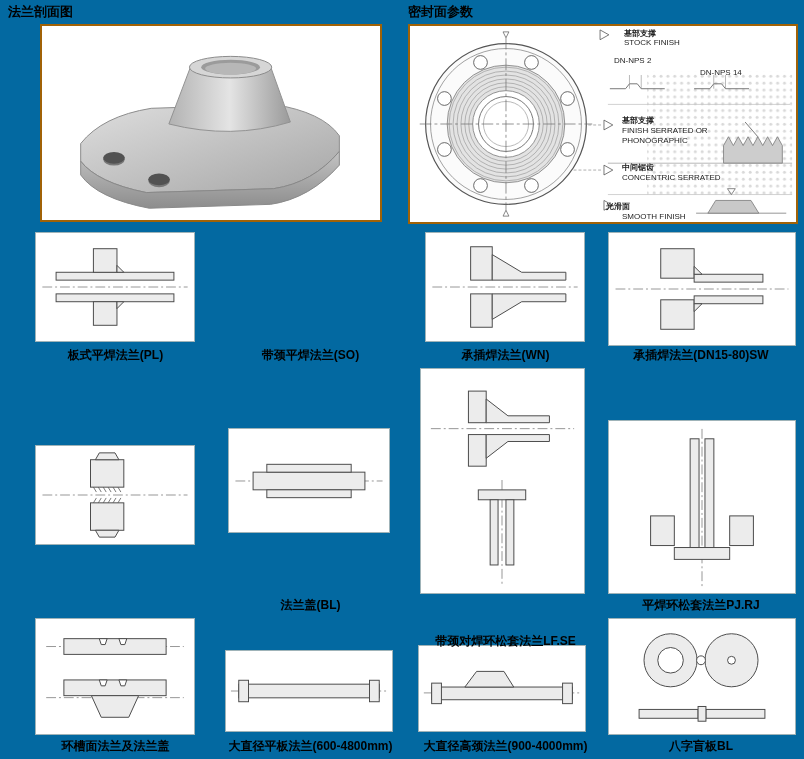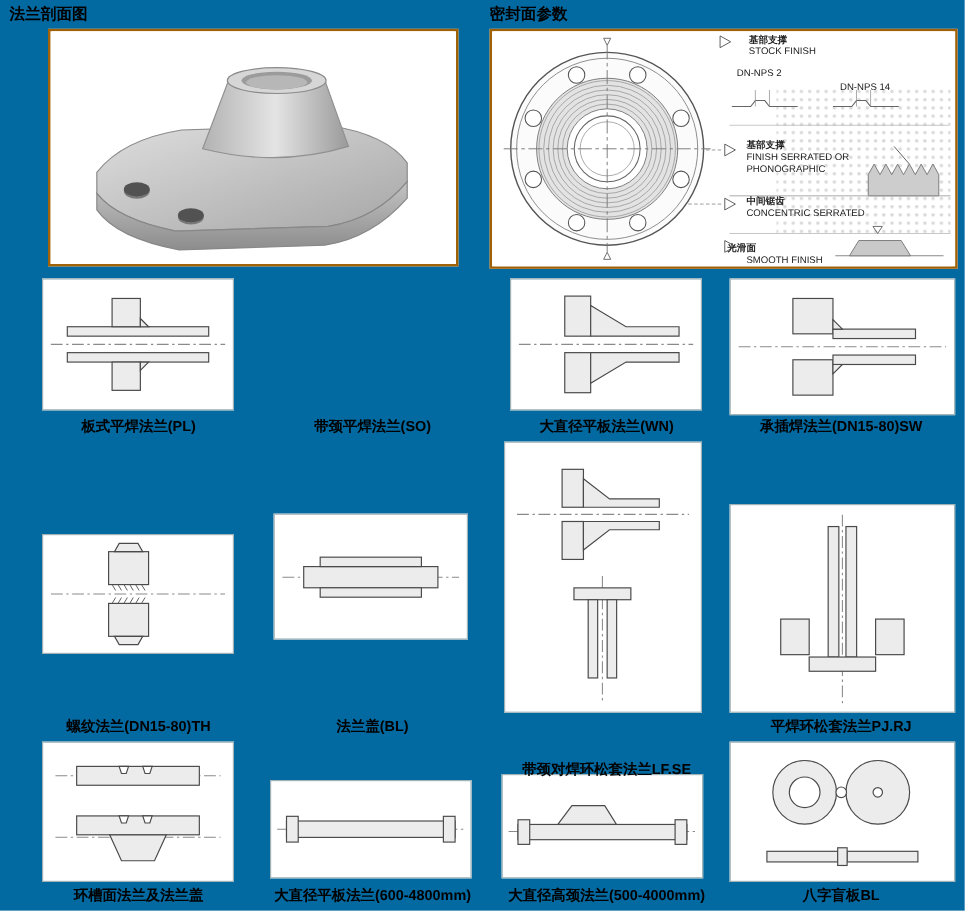--- a/index.html
+++ b/index.html
@@ -251,26 +251,25 @@
       <circle class="hole" cx="124" cy="42" r="4"></circle>
       <circle class="hole" cx="93" cy="42" r="4.5"></circle>
       <rect x="30" y="92" width="60" height="9"></rect>
       <rect x="98" y="92" width="60" height="9"></rect>
       <rect x="90" y="89" width="8" height="15"></rect>
     </svg>
   </div>
 
   <div class="cap" style="left:213px;top:347px;width:195px">带颈平焊法兰(SO)</div>
   <div class="cap" style="left:18px;top:347px;width:195px">板式平焊法兰(PL)</div>
-  <div class="cap" style="left:408px;top:347px;width:195px">大直径平板法兰(WN)</div>
+  <div class="cap" style="left:408px;top:347px;width:195px">承插焊法兰(WN)</div>
   <div class="cap" style="left:601px;top:347px;width:200px">承插焊法兰(DN15-80)SW</div>
 
-  <div class="cap" style="left:18px;top:597px;width:195px">螺纹法兰(DN15-80)TH</div>
   <div class="cap" style="left:213px;top:597px;width:195px">法兰盖(BL)</div>
   <div class="cap" style="left:408px;top:633px;width:195px">带颈对焊环松套法兰LF.SE</div>
   <div class="cap" style="left:18px;top:738px;width:195px">环槽面法兰及法兰盖</div>
 
   <div class="cap" style="left:601px;top:597px;width:200px">平焊环松套法兰PJ.RJ</div>
   <div class="cap" style="left:213px;top:738px;width:195px">大直径平板法兰(600-4800mm)</div>
-  <div class="cap" style="left:408px;top:738px;width:195px">大直径高颈法兰(500-4000mm)</div>
+  <div class="cap" style="left:408px;top:738px;width:195px">大直径高颈法兰(900-4000mm)</div>
   <div class="cap" style="left:601px;top:738px;width:200px">八字盲板BL</div>
 
 </div>
 
 </body></html>

